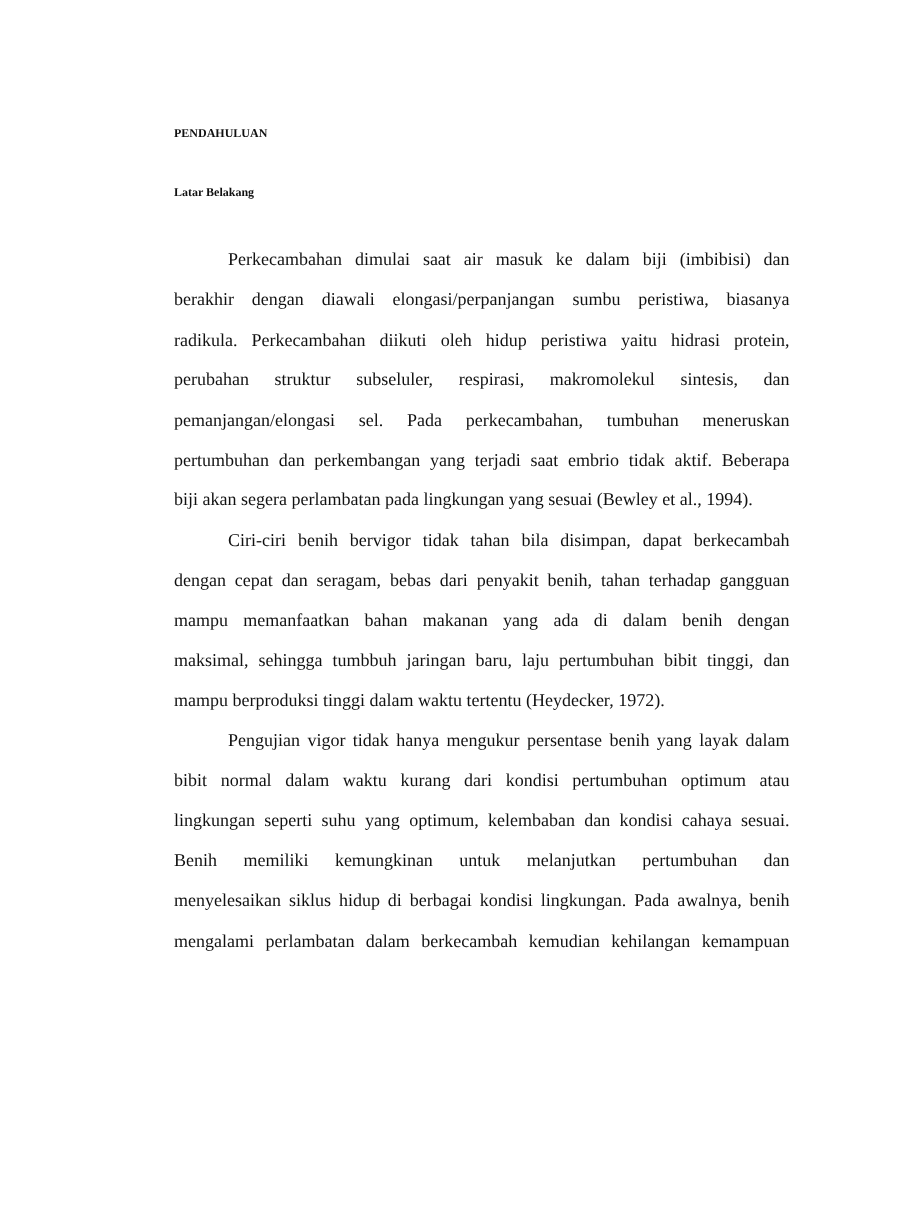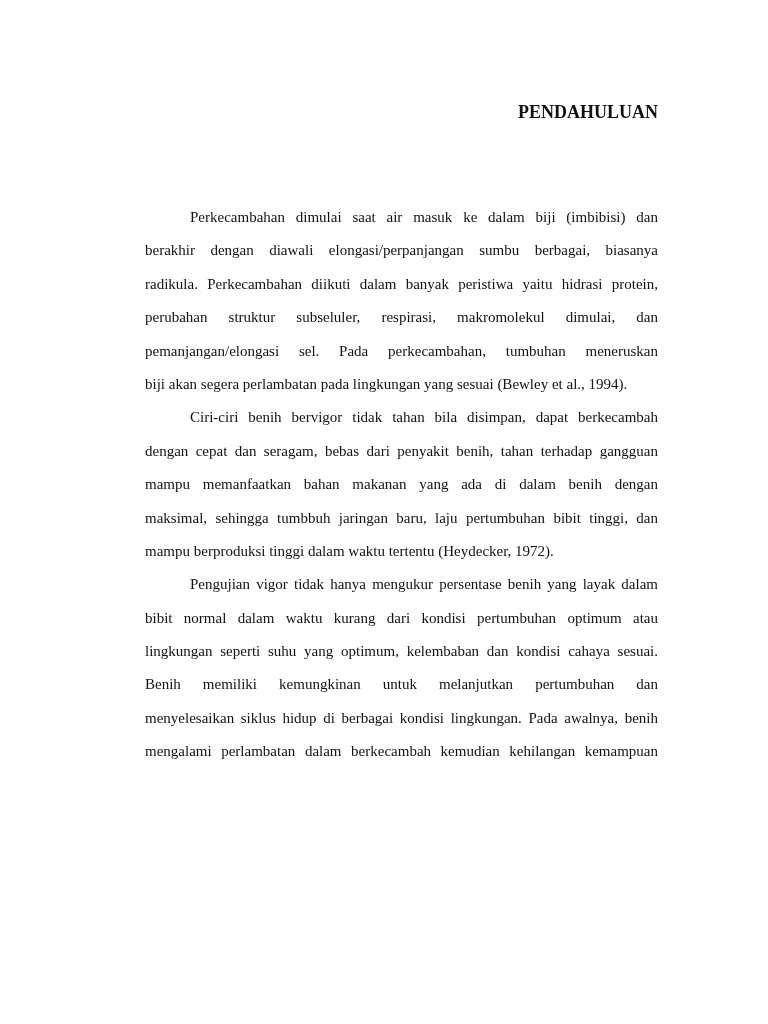--- a/index.html
+++ b/index.html
@@ -20,23 +20,23 @@
       left: 0;
       top: 0;
       width: 768px;
       height: 1024px;
       background: #ffffff;
     }
     .heading {
       position: absolute;
       left: 145px;
       width: 513px;
-      text-align: right;
+      text-align: left;
       font-weight: bold;
-      font-size: 18px;
+      font-size: 10px;
       line-height: 18px;
       margin: 0;
     }
     .chapter-title { top: 103px; }
     .section-title { top: 152px; }
     .body-text {
       position: absolute;
       left: 145px;
       top: 201px;
       width: 513px;
@@ -53,29 +53,31 @@
     .line.indent { padding-left: 45px; }
     .line.last { text-align-last: left; }
     .it { }
   </style>
 </head>
 <body>
 
 <div class="page">
 
   <h1 class="heading chapter-title">PENDAHULUAN</h1>
+  <h2 class="heading section-title">Latar Belakang</h2>
 
   <div class="body-text">
 
     <div>
       <span class="line indent">Perkecambahan dimulai saat air masuk ke dalam biji (imbibisi) dan</span>
-      <span class="line">berakhir dengan diawali elongasi/perpanjangan sumbu berbagai, biasanya</span>
-      <span class="line">radikula. Perkecambahan diikuti dalam banyak peristiwa yaitu hidrasi protein,</span>
-      <span class="line">perubahan struktur subseluler, respirasi, makromolekul dimulai, dan</span>
+      <span class="line">berakhir dengan diawali elongasi/perpanjangan sumbu peristiwa, biasanya</span>
+      <span class="line">radikula. Perkecambahan diikuti oleh hidup peristiwa yaitu hidrasi protein,</span>
+      <span class="line">perubahan struktur subseluler, respirasi, makromolekul sintesis, dan</span>
       <span class="line">pemanjangan/elongasi sel. Pada perkecambahan, tumbuhan meneruskan</span>
+      <span class="line">pertumbuhan dan perkembangan yang terjadi saat embrio tidak aktif. Beberapa</span>
       <span class="line last"><span>biji akan segera perlambatan pada lingkungan yang sesuai (Bewley </span><span class="it">et al.</span><span>, 1994).</span></span>
     </div>
 
     <div>
       <span class="line indent">Ciri-ciri benih bervigor tidak tahan bila disimpan, dapat berkecambah</span>
       <span class="line">dengan cepat dan seragam, bebas dari penyakit benih, tahan terhadap gangguan</span>
       <span class="line">mampu memanfaatkan bahan makanan yang ada di dalam benih dengan</span>
       <span class="line">maksimal, sehingga tumbbuh jaringan baru, laju pertumbuhan bibit tinggi, dan</span>
       <span class="line last">mampu berproduksi tinggi dalam waktu tertentu (Heydecker, 1972).</span>
     </div>

